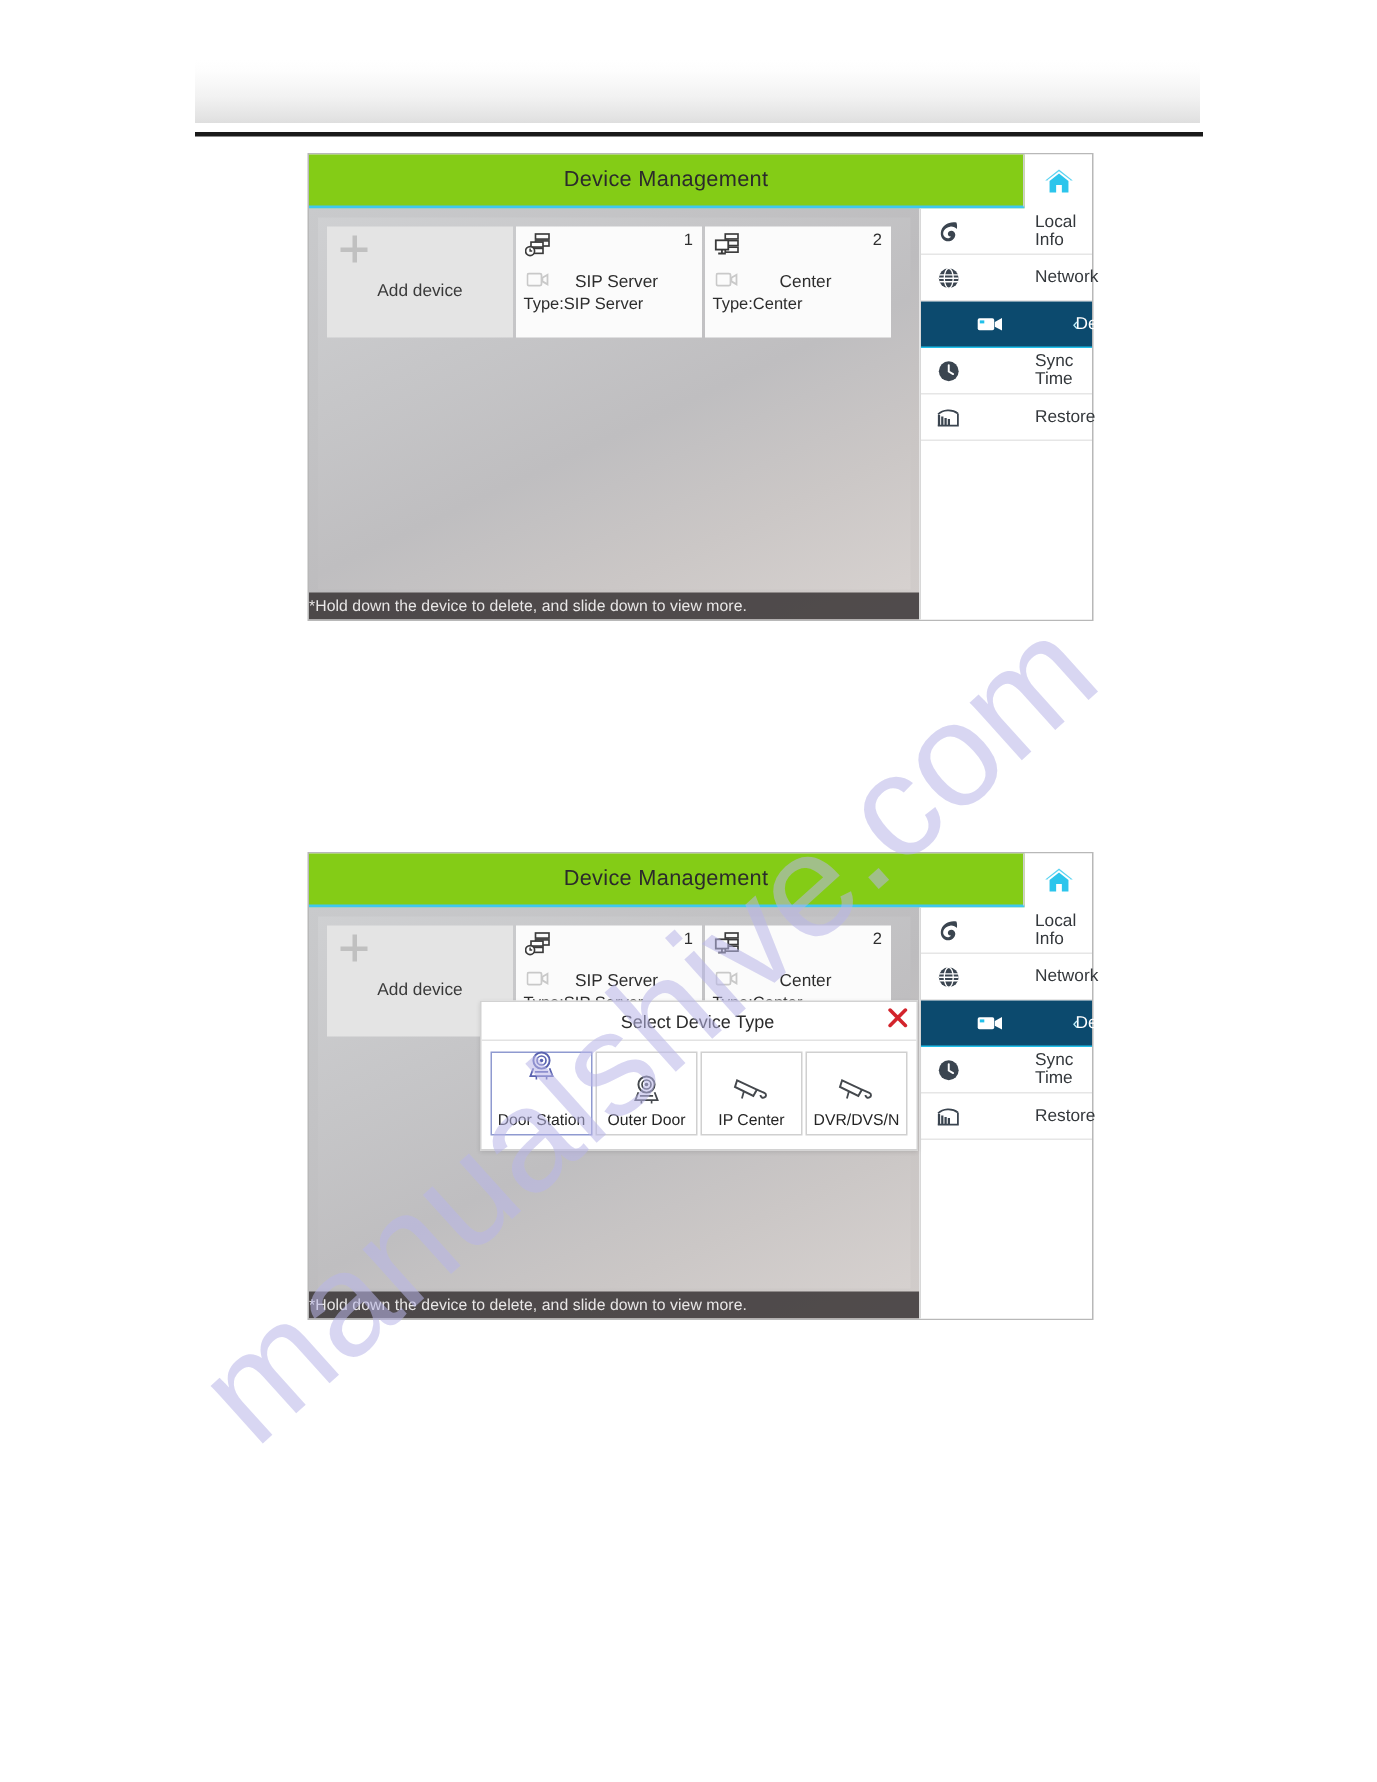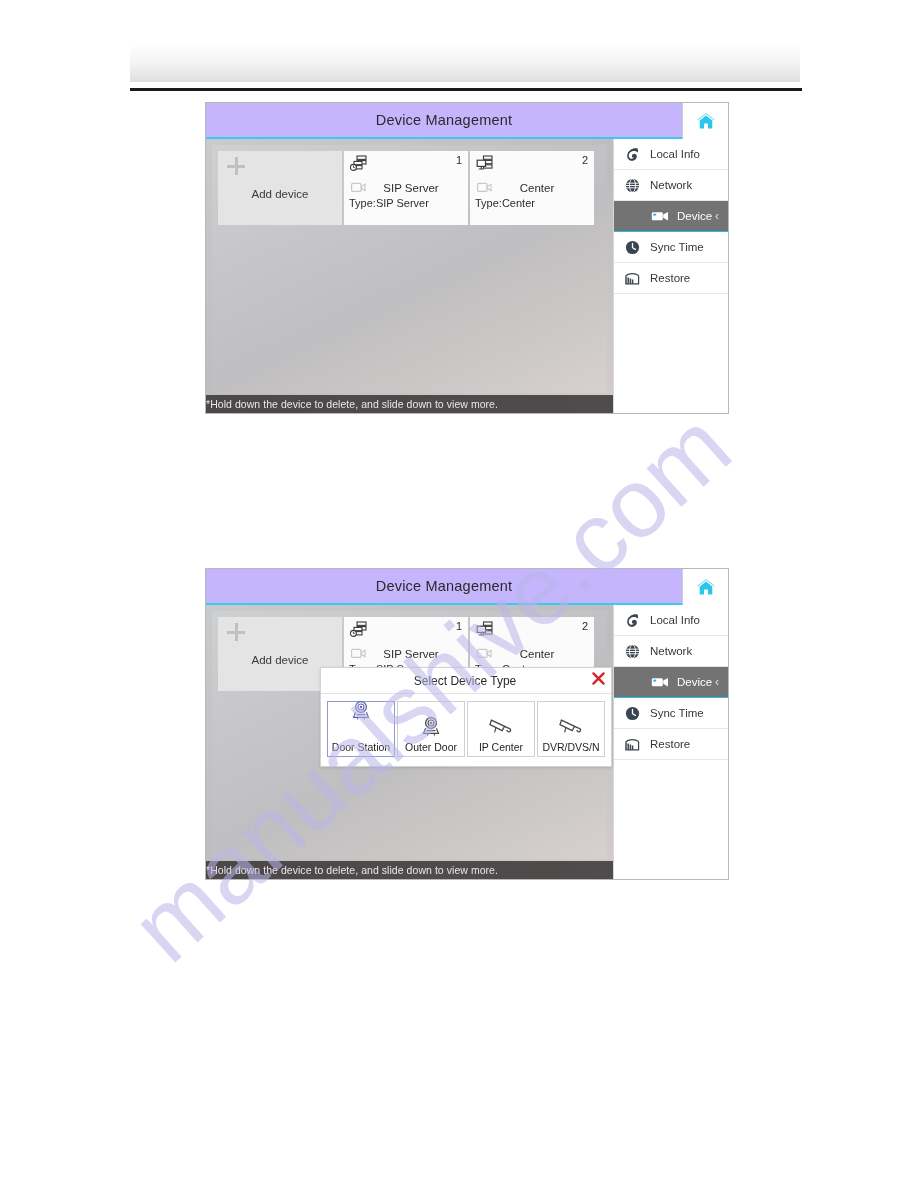--- a/index.html
+++ b/index.html
@@ -41,21 +41,21 @@
     width: 100%; height: 36px;
     display: flex;
   }
   .titlebar-main {
     flex: 1 1 auto;
     border-right: 1px solid #cfcfcf;
     border-bottom: 2px solid #3fc8ef;
     display: flex;
     align-items: center;
     justify-content: center;
-    background: #c4b5fd;
+    background: #84cc16;
     position: relative;
     text-align: center;
   }
   .titlebar-title {
     font-size: 14.5px;
     color: #2b2b2b;
     letter-spacing: .2px;
   }
   .titlebar-home {
     width: 45px;
@@ -177,23 +177,24 @@
     border-left: 1px solid #d8d8d8;
     position: relative;
   }
   .side-item {
     height: 31px;
     display: flex;
     align-items: center;
     padding-left: 9px;
     border-bottom: 1px solid #e6e6e6;
     position: relative;
+    gap: 40px;
   }
   .side-item.active {
-    background: #737373;
+    background: #0c4a6e;
     border-bottom-color: #21c0ea;
     padding-left: 36px;
   }
   .side-ico {
     width: 19px; height: 19px;
     display: flex; align-items: center; justify-content: center;
     flex: 0 0 19px;
   }
   .side-label {
     margin-left: 8px;

